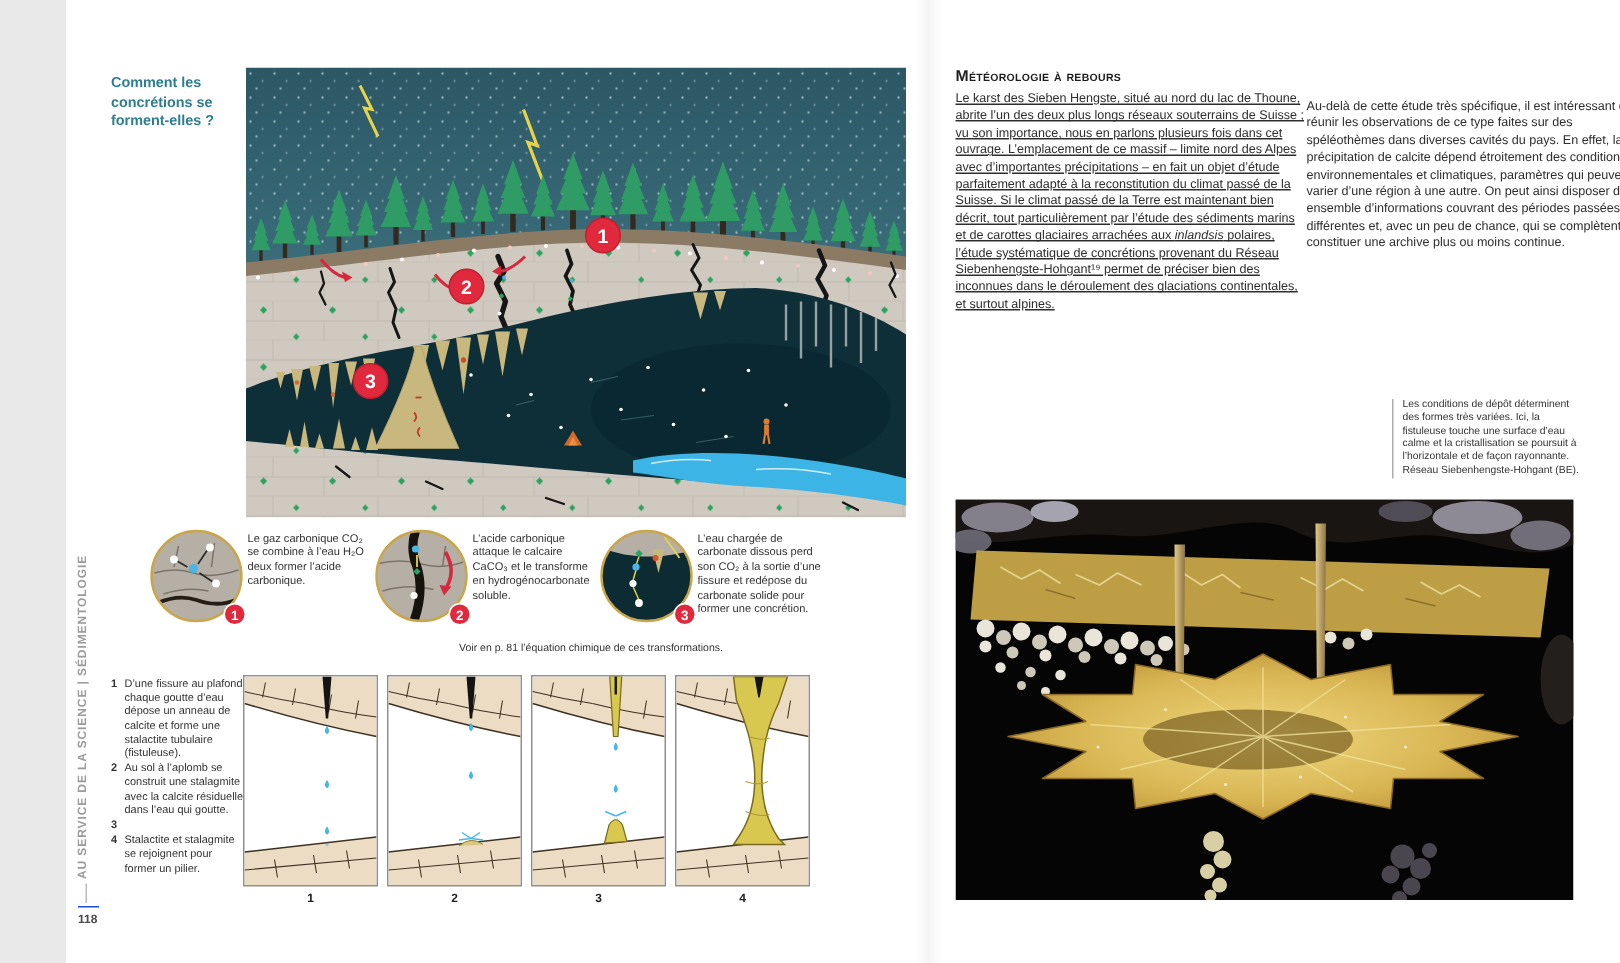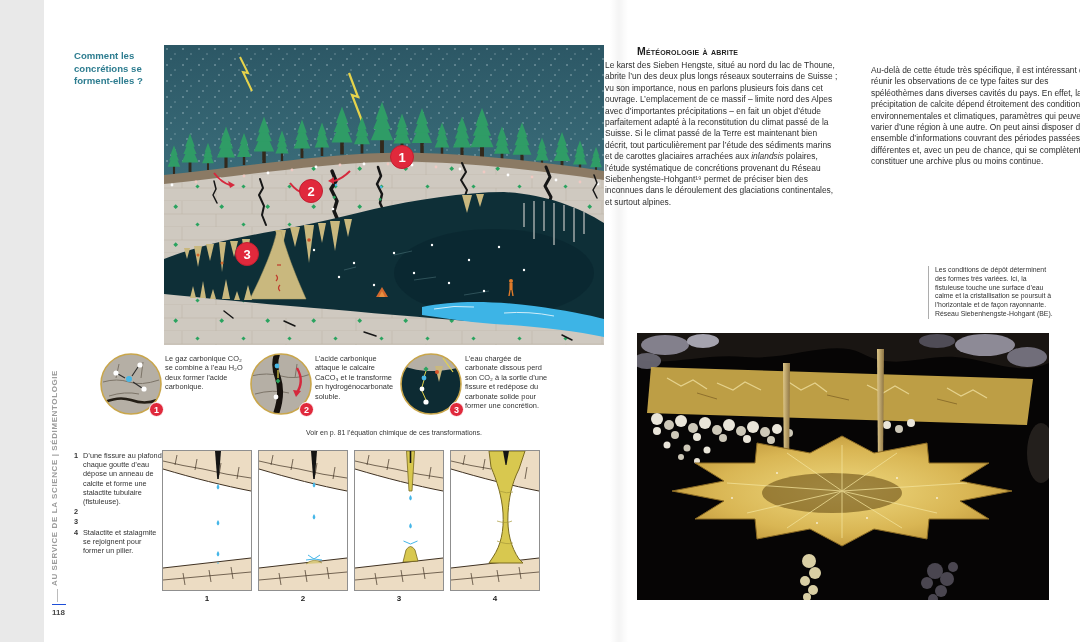--- a/index.html
+++ b/index.html
@@ -38,21 +38,21 @@
   .pagenum{position:absolute;font-size:8px;font-weight:bold;color:#4a4a4a;
            border-top:1px solid #1d4ed8;padding-top:3px;}
   .left-num{left:8px;top:604px;width:14px;}
   .right-num{left:1046px;top:604px;width:14px;}
 
   
   .article-heading{position:absolute;left:593px;top:45px;margin:0;font-size:10.5px;
                    font-variant:small-caps;letter-spacing:.2px;color:#1d1d1d;font-weight:bold;}
   .bodycol{position:absolute;font-size:8.4px;line-height:11.4px;color:#2e2e2e;}
   .bodycol p{margin:0 0 11px 0;}
-  .col1{left:561px;top:60px;width:234px;}
+  .col1{left:593px;top:60px;width:234px;text-decoration:underline;}
   .col2{left:827px;top:65px;width:231px;}
   .bodycol i{font-style:italic;}
   .caption{position:absolute;left:884px;top:266px;width:128px;font-size:6.9px;line-height:8.8px;
            color:#333;border-left:1px solid #adadad;padding-left:6px;box-sizing:border-box;}
   .photo{position:absolute;left:593px;top:333px;}
 </style>
 </head>
 <body>
 
 <div class="spread">
@@ -369,20 +369,21 @@
 
     <div class="see-also">Voir en p. 81 l’équation chimique de ces transformations.</div>
 
     <div class="steps">
       <div class="step">
         <span class="step-num">1</span>
         <span class="step-text">D’une fissure au plafond, chaque goutte d’eau dépose un anneau de calcite et forme une stalactite tubulaire (fistuleuse).</span>
       </div>
       <div class="step">
         <span class="step-num">2</span>
+        <span class="step-text">Au sol à l’aplomb se construit une stalagmite avec la calcite résiduelle dans l’eau qui goutte.</span>
       </div>
       <div class="step">
         <span class="step-num">3</span>
       </div>
       <div class="step">
         <span class="step-num">4</span>
         <span class="step-text">Stalactite et stalagmite se rejoignent pour former un pilier.</span>
       </div>
     </div>
 
@@ -516,21 +517,21 @@
           <polygon points="52,0 58,0 55.5,14 54.5,14" fill="#141414"></polygon>
         </svg>
         <figcaption class="panel-num">4</figcaption>
       </figure>
     </div>
 
     <div class="pagenum left-num">118</div>
   </section>
 
   <section>
-    <h3 class="article-heading">Météorologie à abrite</h3>
+    <h3 class="article-heading">Météorologie à rebours</h3>
 
     <div class="bodycol col1">
       <p><span>Le karst des Sieben Hengste, situé au nord du lac de Thoune, abrite l’un des deux plus longs réseaux souterrains de Suisse ; vu son importance, nous en parlons plusieurs fois dans cet ouvrage. L’emplacement de ce massif – limite nord des Alpes avec d’importantes précipitations – en fait un objet d’étude parfaitement adapté à la reconstitution du climat passé de la Suisse. Si le climat passé de la Terre est maintenant bien décrit, tout particulièrement par l’étude des sédiments marins et de carottes glaciaires arrachées aux </span><i>inlandsis</i><span> polaires, l’étude systématique de concrétions provenant du Réseau Siebenhengste-Hohgant¹⁹ permet de préciser bien des inconnues dans le déroulement des glaciations continentales, et surtout alpines.</span></p>
     </div>
 
     <div class="bodycol col2">
       <p>Au-delà de cette étude très spécifique, il est intéressant de réunir les observations de ce type faites sur des spéléothèmes dans diverses cavités du pays. En effet, la précipitation de calcite dépend étroitement des conditions environnementales et climatiques, paramètres qui peuvent varier d’une région à une autre. On peut ainsi disposer d’un ensemble d’informations couvrant des périodes passées différentes et, avec un peu de chance, qui se complètent pour constituer une archive plus ou moins continue.</p>
     </div>
 
     <div class="caption">Les conditions de dépôt déterminent des formes très variées. Ici, la fistuleuse touche une surface d’eau calme et la cristallisation se poursuit à l’horizontale et de façon rayonnante. Réseau Siebenhengste-Hohgant (BE).</div>

